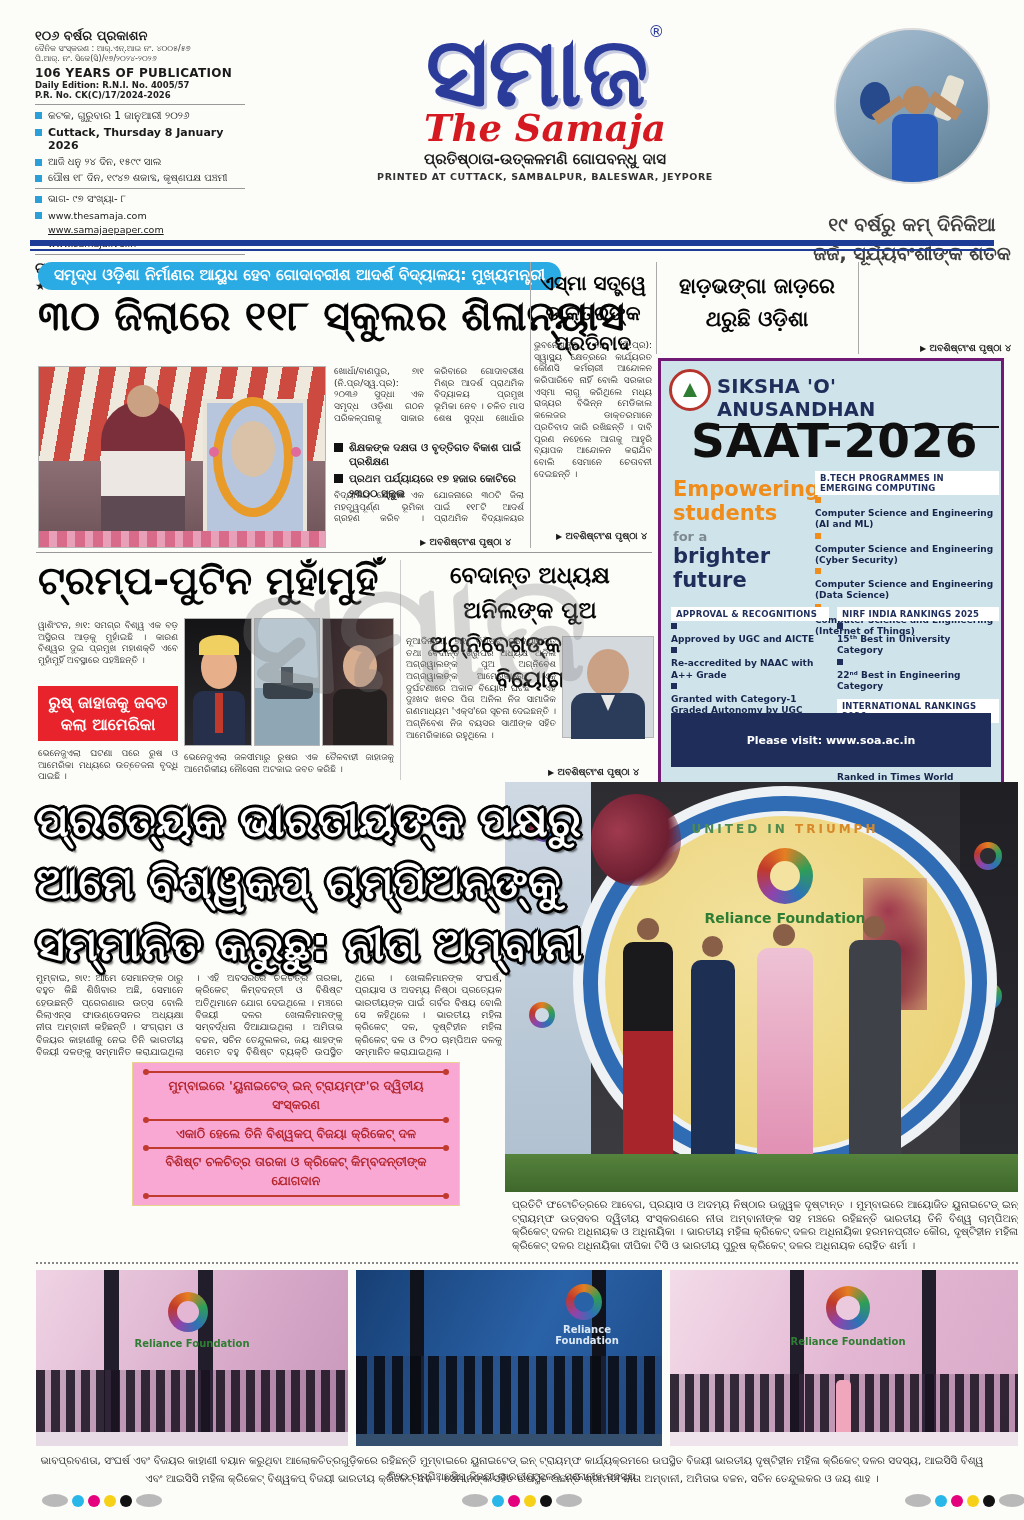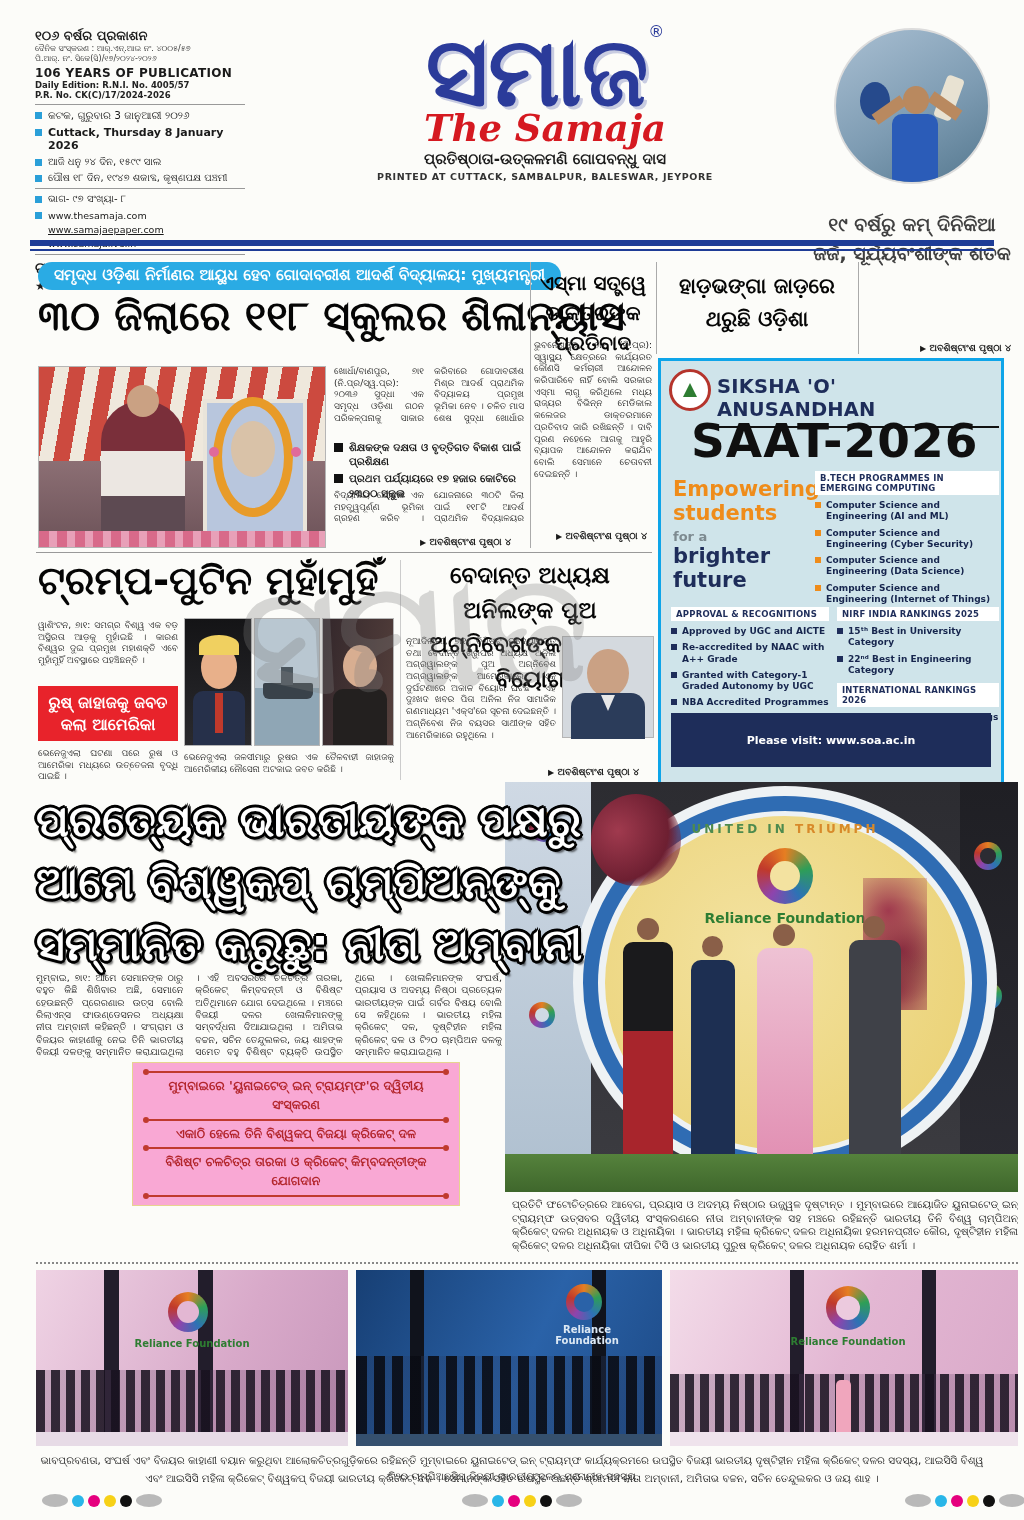--- a/index.html
+++ b/index.html
@@ -24,21 +24,21 @@
   .feature-hl{color:#fff;font-weight:700;font-size:44px;line-height:62px;white-space:nowrap;
       text-shadow:-2px -2px 0 #000,2px -2px 0 #000,-2px 2px 0 #000,2px 2px 0 #000,
                   0 -3px 0 #000,0 3px 0 #000,-3px 0 0 #000,3px 0 0 #000,3px 4px 2px rgba(0,0,0,.55);}
   .ybox{background:#f9a8d4;border:1px solid #e6d48f;padding:4px 10px;}
   .ybox .yl{color:#b3262c;font-weight:700;font-size:12.5px;text-align:center;line-height:1.5;}
   .sep{display:flex;align-items:center;margin:2px 0;}
   .sep::before,.sep::after{content:"";width:6px;height:6px;border-radius:50%;background:#c03a2e;}
   .sep .ln{flex:1;height:2px;background:#c03a2e;}
   .adpanel .phead{background:#fff;color:#1e2d5a;font-weight:700;font-size:8.5px;
                   padding:2px 5px;letter-spacing:.2px;}
-  .aditem{display:flex;gap:5px;margin-top:5px;font-size:9px;font-weight:700;color:#16254d;line-height:1.25;}
+  .aditem{display:flex;gap:5px;font-size:9px;font-weight:700;color:#16254d;line-height:1.25;flex-direction:column;}
   .aditem .sq{width:6px;height:6px;margin-top:2px;flex:0 0 6px;}
   .ringlogo{border-radius:50%;background:conic-gradient(#e67e22,#2e9e57,#2d72b5,#8e44ad,#c0392b,#e67e22);
             display:flex;align-items:center;justify-content:center;}
   .ringlogo .hole{border-radius:50%;width:55%;height:55%;}
   .pillar{position:absolute;top:0;bottom:0;background:#221d2b;}
   .crowd{position:absolute;left:0;right:0;background:
      repeating-linear-gradient(90deg,rgba(25,18,32,.88) 0 9px,rgba(90,60,95,.25) 9px 15px);}
   .regmarks{display:flex;align-items:center;gap:4px;}
   .regmarks .ell{width:26px;height:13px;border-radius:50%;background:#b9b9b9;}
   .regmarks .dot{width:12px;height:12px;border-radius:50%;}
@@ -53,21 +53,21 @@
   <div class="abs" style="left:35px;top:28px;width:210px;">
     <div style="font-size:13px;font-weight:700;">୧୦୬ ବର୍ଷର ପ୍ରକାଶନ</div>
     <div style="font-size:8px;color:#333;">ଦୈନିକ ସଂସ୍କରଣ : ଆର୍.ଏନ୍.ଆଇ ନଂ. ୪୦୦୫/୫୭</div>
     <div style="font-size:8px;color:#333;">ପି.ଆର୍. ନଂ. ସିକେ(ସି)/୧୭/୨୦୨୪-୨୦୨୬</div>
     <div style="font-size:12px;font-weight:700;margin-top:2px;letter-spacing:.3px;">106 YEARS OF PUBLICATION</div>
     <div style="font-size:8.5px;font-weight:700;color:#222;">Daily Edition: R.N.I. No. 4005/57</div>
     <div style="font-size:8.5px;font-weight:700;color:#222;">P.R. No. CK(C)/17/2024-2026</div>
     <div class="hr1"></div>
     <div class="irow">
       <span class="ibullet"></span>
-      <span style="font-size:10.5px;">କଟକ, ଗୁରୁବାର 3 ଜାନୁଆରୀ ୨୦୨୬</span>
+      <span style="font-size:10.5px;">କଟକ, ଗୁରୁବାର 1 ଜାନୁଆରୀ ୨୦୨୬</span>
     </div>
     <div class="irow">
       <span class="ibullet"></span>
       <span style="font-size:11px;font-weight:700;">Cuttack, Thursday 8 January 2026</span>
     </div>
     <div class="irow">
       <span class="ibullet"></span>
       <span style="font-size:10px;">ଆଜି ଧନୁ ୨୪ ଦିନ, ୧୫୯୯ ସାଲ</span>
     </div>
     <div class="irow">
@@ -175,21 +175,21 @@
   <div class="abs hl" style="left:660px;top:270px;width:194px;font-size:21px;text-align:center;line-height:1.55;">
     <div>ହାଡ଼ଭଙ୍ଗା ଜାଡ଼ରେ</div>
     <div>ଥରୁଛି ଓଡ଼ିଶା</div>
   </div>
   <div class="abs vline" style="left:858px;top:262px;height:92px;"></div>
   <div class="abs cont" style="left:920px;top:342px;">
     <span class="arr">▶</span>
     <span>ଅବଶିଷ୍ଟାଂଶ ପୃଷ୍ଠା ୪</span>
   </div>
 
-  <div class="abs" style="left:658px;top:358px;width:346px;height:544px;background:#cfe4ea;border:3px solid #0ea5e9;box-sizing:border-box;">
+  <div class="abs" style="left:658px;top:358px;width:346px;height:544px;background:#cfe4ea;border:3px solid #701a75;box-sizing:border-box;">
     <div class="abs" style="left:8px;top:8px;width:42px;height:42px;border-radius:50%;background:#fff;border:3px solid #b5342c;box-sizing:border-box;display:flex;align-items:center;justify-content:center;">
       <div style="width:14px;height:14px;background:#2e7d32;clip-path:polygon(50% 0,100% 100%,0 100%);"></div>
     </div>
     <div class="abs" style="left:56px;top:14px;width:282px;font-size:19.5px;font-weight:700;color:#1e2d5a;border-bottom:2px solid #111;padding-bottom:5px;letter-spacing:.2px;">SIKSHA 'O' ANUSANDHAN</div>
     <div class="abs" style="left:30px;top:52px;width:290px;font-size:47px;font-weight:700;color:#101010;letter-spacing:1px;">SAAT-2026</div>
 
     <div class="abs" style="left:12px;top:116px;width:140px;">
       <div style="font-size:21px;font-weight:700;color:#ef8c1a;line-height:1.15;">Empowering</div>
       <div style="font-size:21px;font-weight:700;color:#ef8c1a;line-height:1.15;">students</div>
       <div style="font-size:13px;font-weight:700;color:#7d8a90;margin-top:4px;">for a</div>

